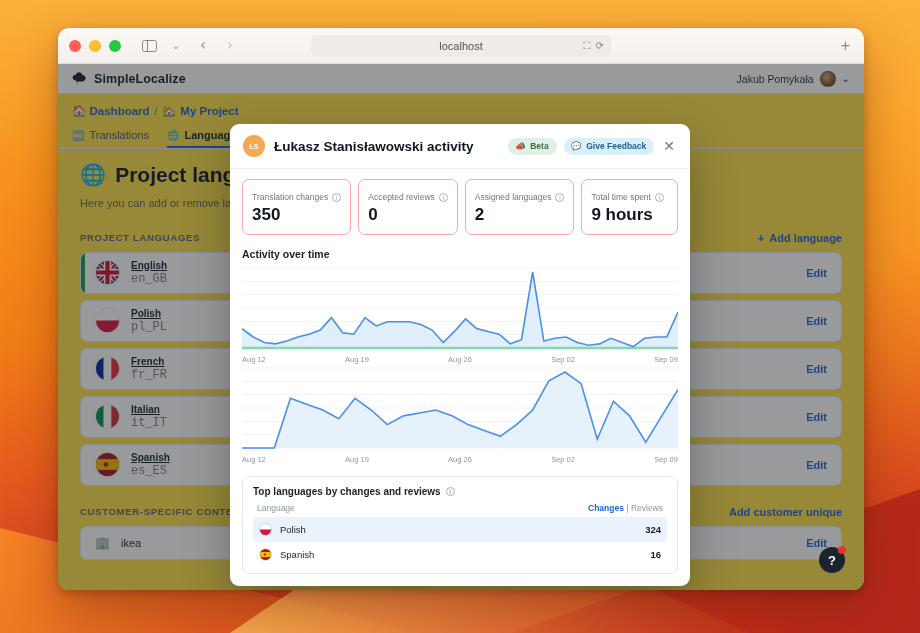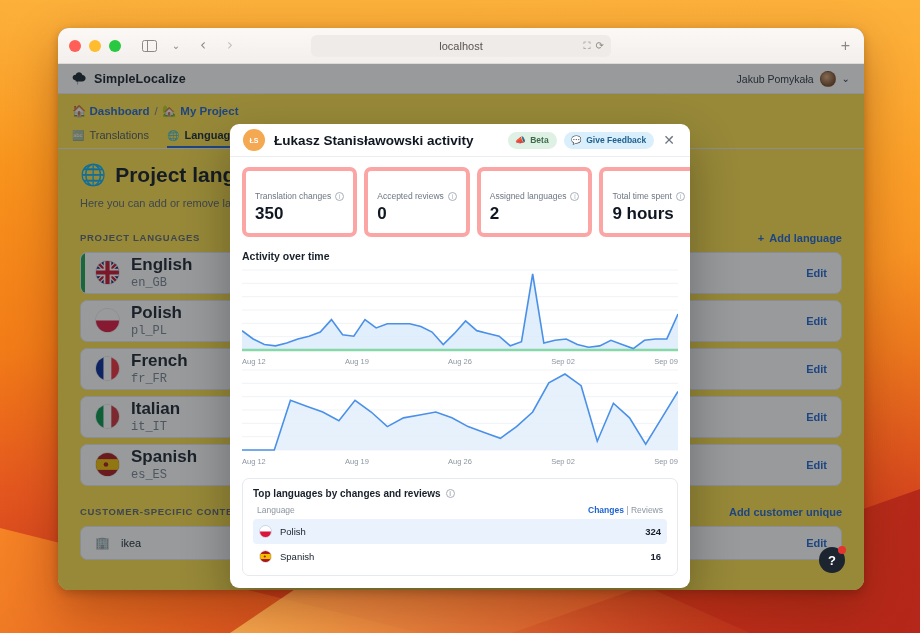--- a/index.html
+++ b/index.html
@@ -126,60 +126,60 @@
     height: 42px; padding: 0 14px; position: relative; overflow: hidden;
   }
   .lang-row.sel::before {
     content: ""; position: absolute; left: 0; top: 0; bottom: 0; width: 4px; background: #17a34a;
   }
   .flag {
     width: 25px; height: 25px; border-radius: 50%; margin-right: 11px;
     border: 1px solid rgba(0,0,0,.1); flex: none; overflow: hidden;
   }
   .lang-meta { display: flex; flex-direction: column; gap: 1px; }
-  .lang-name { font-size: 17px; font-weight: 700; color: #17202b; }
+  .lang-name { font-size: 10px; font-weight: 700; color: #17202b; text-decoration: underline; }
   .lang-code { font-size: 12px; color: #77818e; font-family: "Liberation Mono", monospace; }
   .edit-btn { margin-left: auto; font-size: 11px; color: #1e63d0; font-weight: 600; }
   .cust-row {
     display: flex; align-items: center; background: #fff; border: 1px solid #e6e9ed;
     border-radius: 7px; height: 34px; padding: 0 14px; font-size: 11px; color: #17202b;
   }
   .cust-ico { margin-right: 11px; color: #77818e; font-size: 12px; }
 
   .scrim { position: absolute; inset: 0; background: rgba(30,34,40,0.46); }
 
   
   .modal {
     position: absolute; left: 172px; top: 60px; width: 460px;
     background: #fff; border-radius: 9px; overflow: hidden;
     box-shadow: 0 20px 48px rgba(0,0,0,0.3);
   }
   .modal-head {
-    display: flex; align-items: center; gap: 9px; padding: 5px 13px;
+    display: flex; align-items: center; gap: 9px; padding: 11px 13px;
     border-bottom: 1px solid #eceef1;
   }
   .m-avatar {
     width: 22px; height: 22px; border-radius: 50%; background: #f4a851;
     display: flex; align-items: center; justify-content: center;
     font-size: 7px; font-weight: 700; color: #fff; flex: none;
   }
   .m-title { font-size: 13.5px; font-weight: 700; color: #0f1722; }
   .m-badges { margin-left: auto; display: flex; align-items: center; gap: 7px; }
   .badge {
     display: flex; align-items: center; gap: 4px; height: 17px; padding: 0 8px;
     border-radius: 9px; font-size: 8.5px; font-weight: 700;
   }
   .badge-beta { background: #dff0e4; color: #3e6b4b; }
   .badge-fb { background: #d9effc; color: #1e5f8e; }
   .m-close { font-size: 14px; color: #6d7683; line-height: 1; padding: 0 2px; }
 
   .modal-body { padding: 10px 12px 12px; }
   .stats { display: flex; gap: 7px; }
   .stat {
-    flex: 1; border: 4px solid #fca5a5; border-radius: 7px; padding: 20px 9px 9px;
+    flex: 1; border: 1px solid #fca5a5; border-radius: 7px; padding: 12px 9px 9px;
   }
   .stat-lab {
     font-size: 8.5px; color: #6d7683; display: flex; align-items: center; gap: 4px;
     margin-bottom: 3px; white-space: nowrap;
   }
   .stat-val { font-size: 17px; font-weight: 800; color: #0f1722; }
   .info-i {
     width: 9px; height: 9px; border-radius: 50%; border: 1px solid #a8b0ba;
     color: #a8b0ba; font-size: 6.5px; line-height: 7.5px; text-align: center; flex: none;
   }

